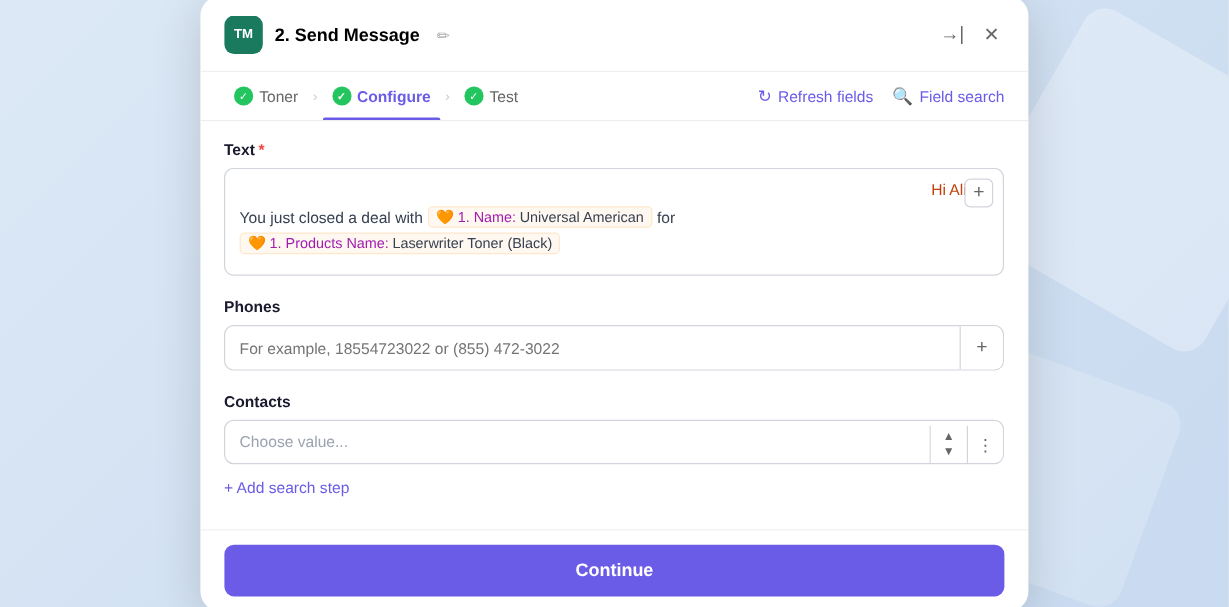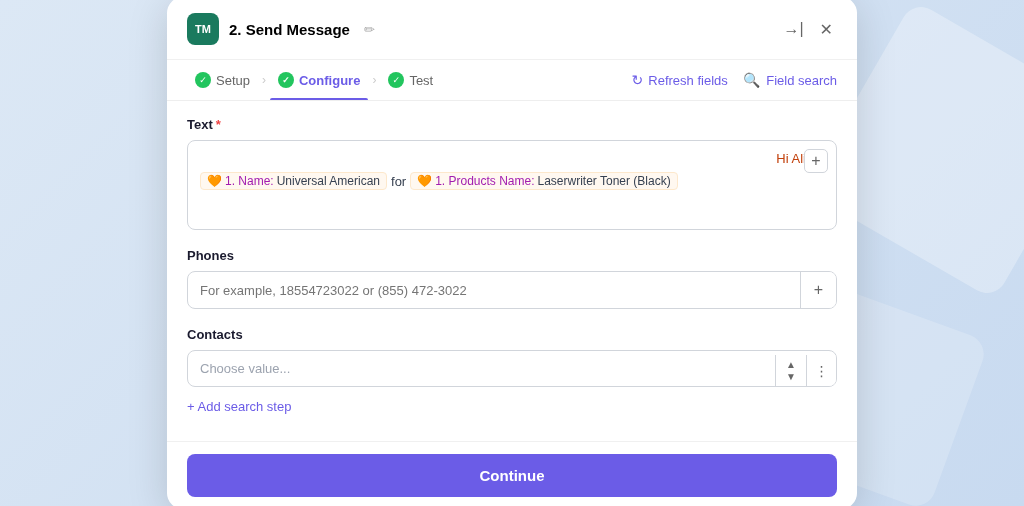--- a/index.html
+++ b/index.html
@@ -390,21 +390,21 @@
       <div class="title-actions">
         <button class="icon-btn">→|</button>
         <button class="icon-btn">✕</button>
       </div>
     </div>
 
     <div class="tabs-bar">
       <div class="tabs-left">
         <div class="tab">
           <div class="tab-check">✓</div>
-          <span>Setup</span>
+          <span>Toner</span>
         </div>
         <span class="chevron">›</span>
         <div class="tab active">
           <div class="tab-check">✓</div>
           <span>Configure</span>
         </div>
         <span class="chevron">›</span>
         <div class="tab">
           <div class="tab-check">✓</div>
           <span>Test</span>
@@ -426,20 +426,21 @@
 
       <div class="field-section">
         <div class="field-label">
           <span>Text</span>
           <span class="required">*</span>
         </div>
         <div class="text-box" style="position:relative;">
           <button class="text-box-add">+</button>
           <div class="text-line">Hi Alina,</div>
           <div class="text-line2">
+            <span>You just closed a deal with</span>
             <span class="chip">
               <span class="chip-emoji">🧡</span>
               <span class="chip-label">1. Name:</span>
               <span class="chip-value">Universal American</span>
             </span>
             <span>for</span>
             <span class="chip">
               <span class="chip-emoji">🧡</span>
               <span class="chip-label">1. Products Name:</span>
               <span class="chip-value">Laserwriter Toner (Black)</span>

